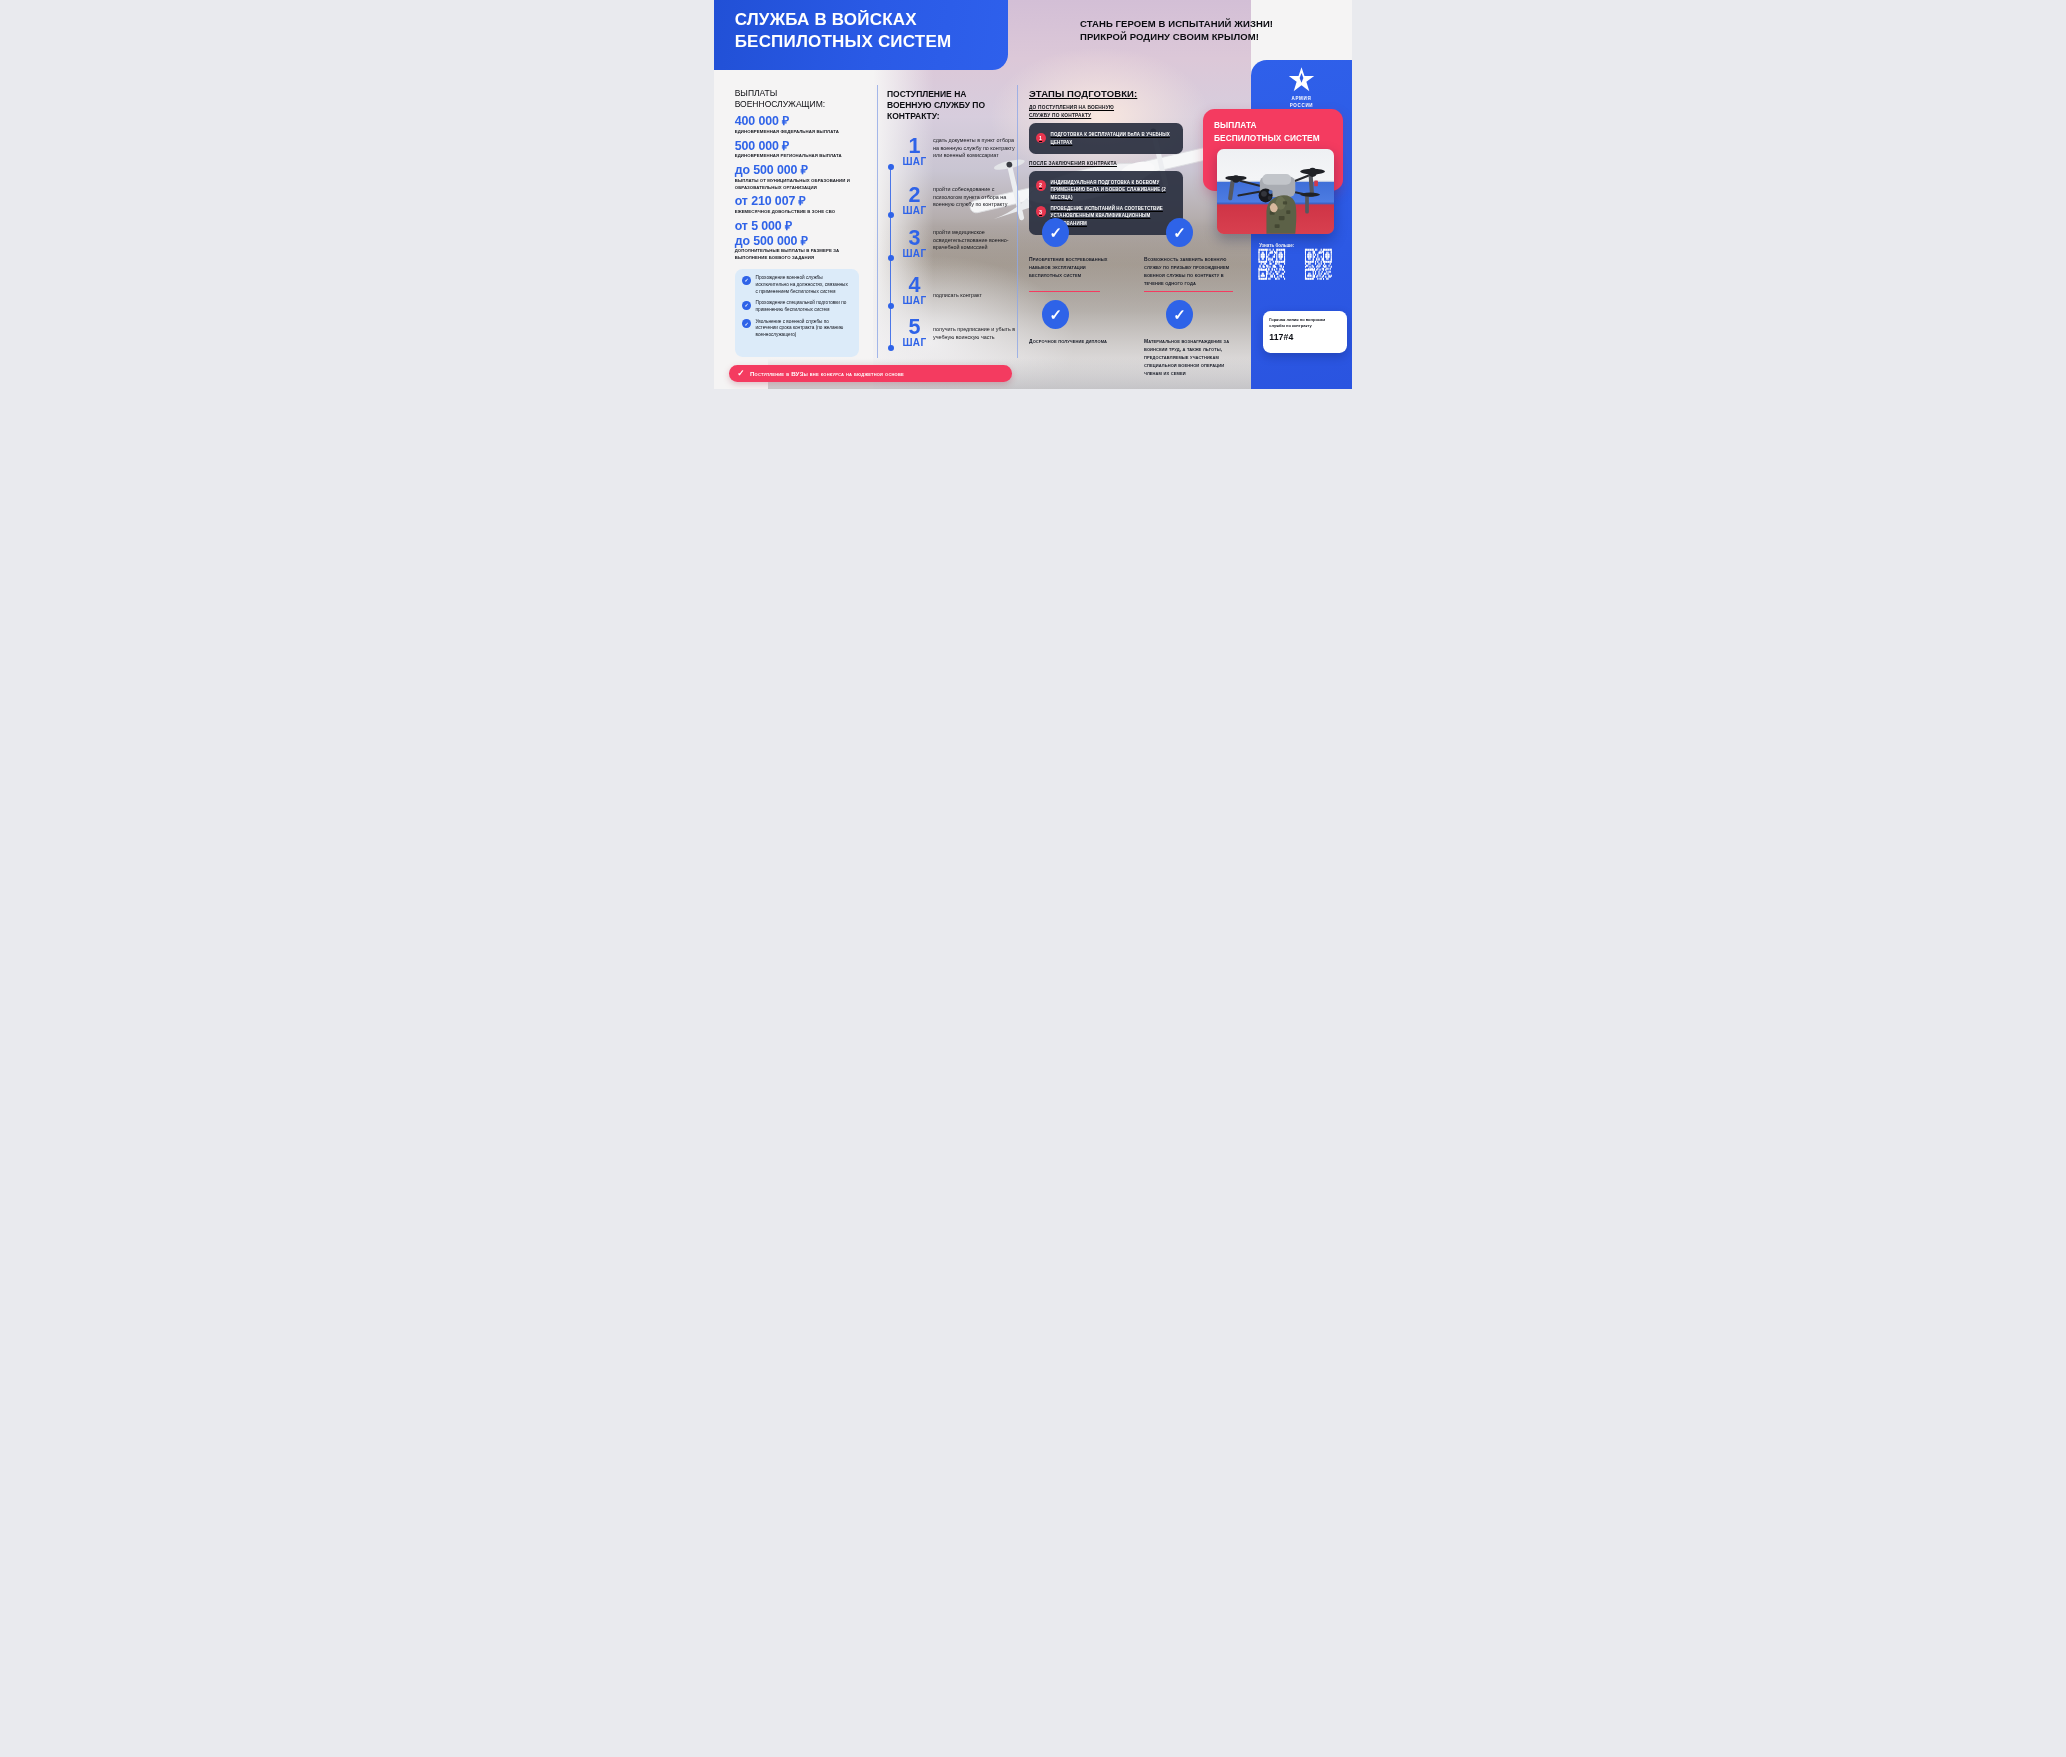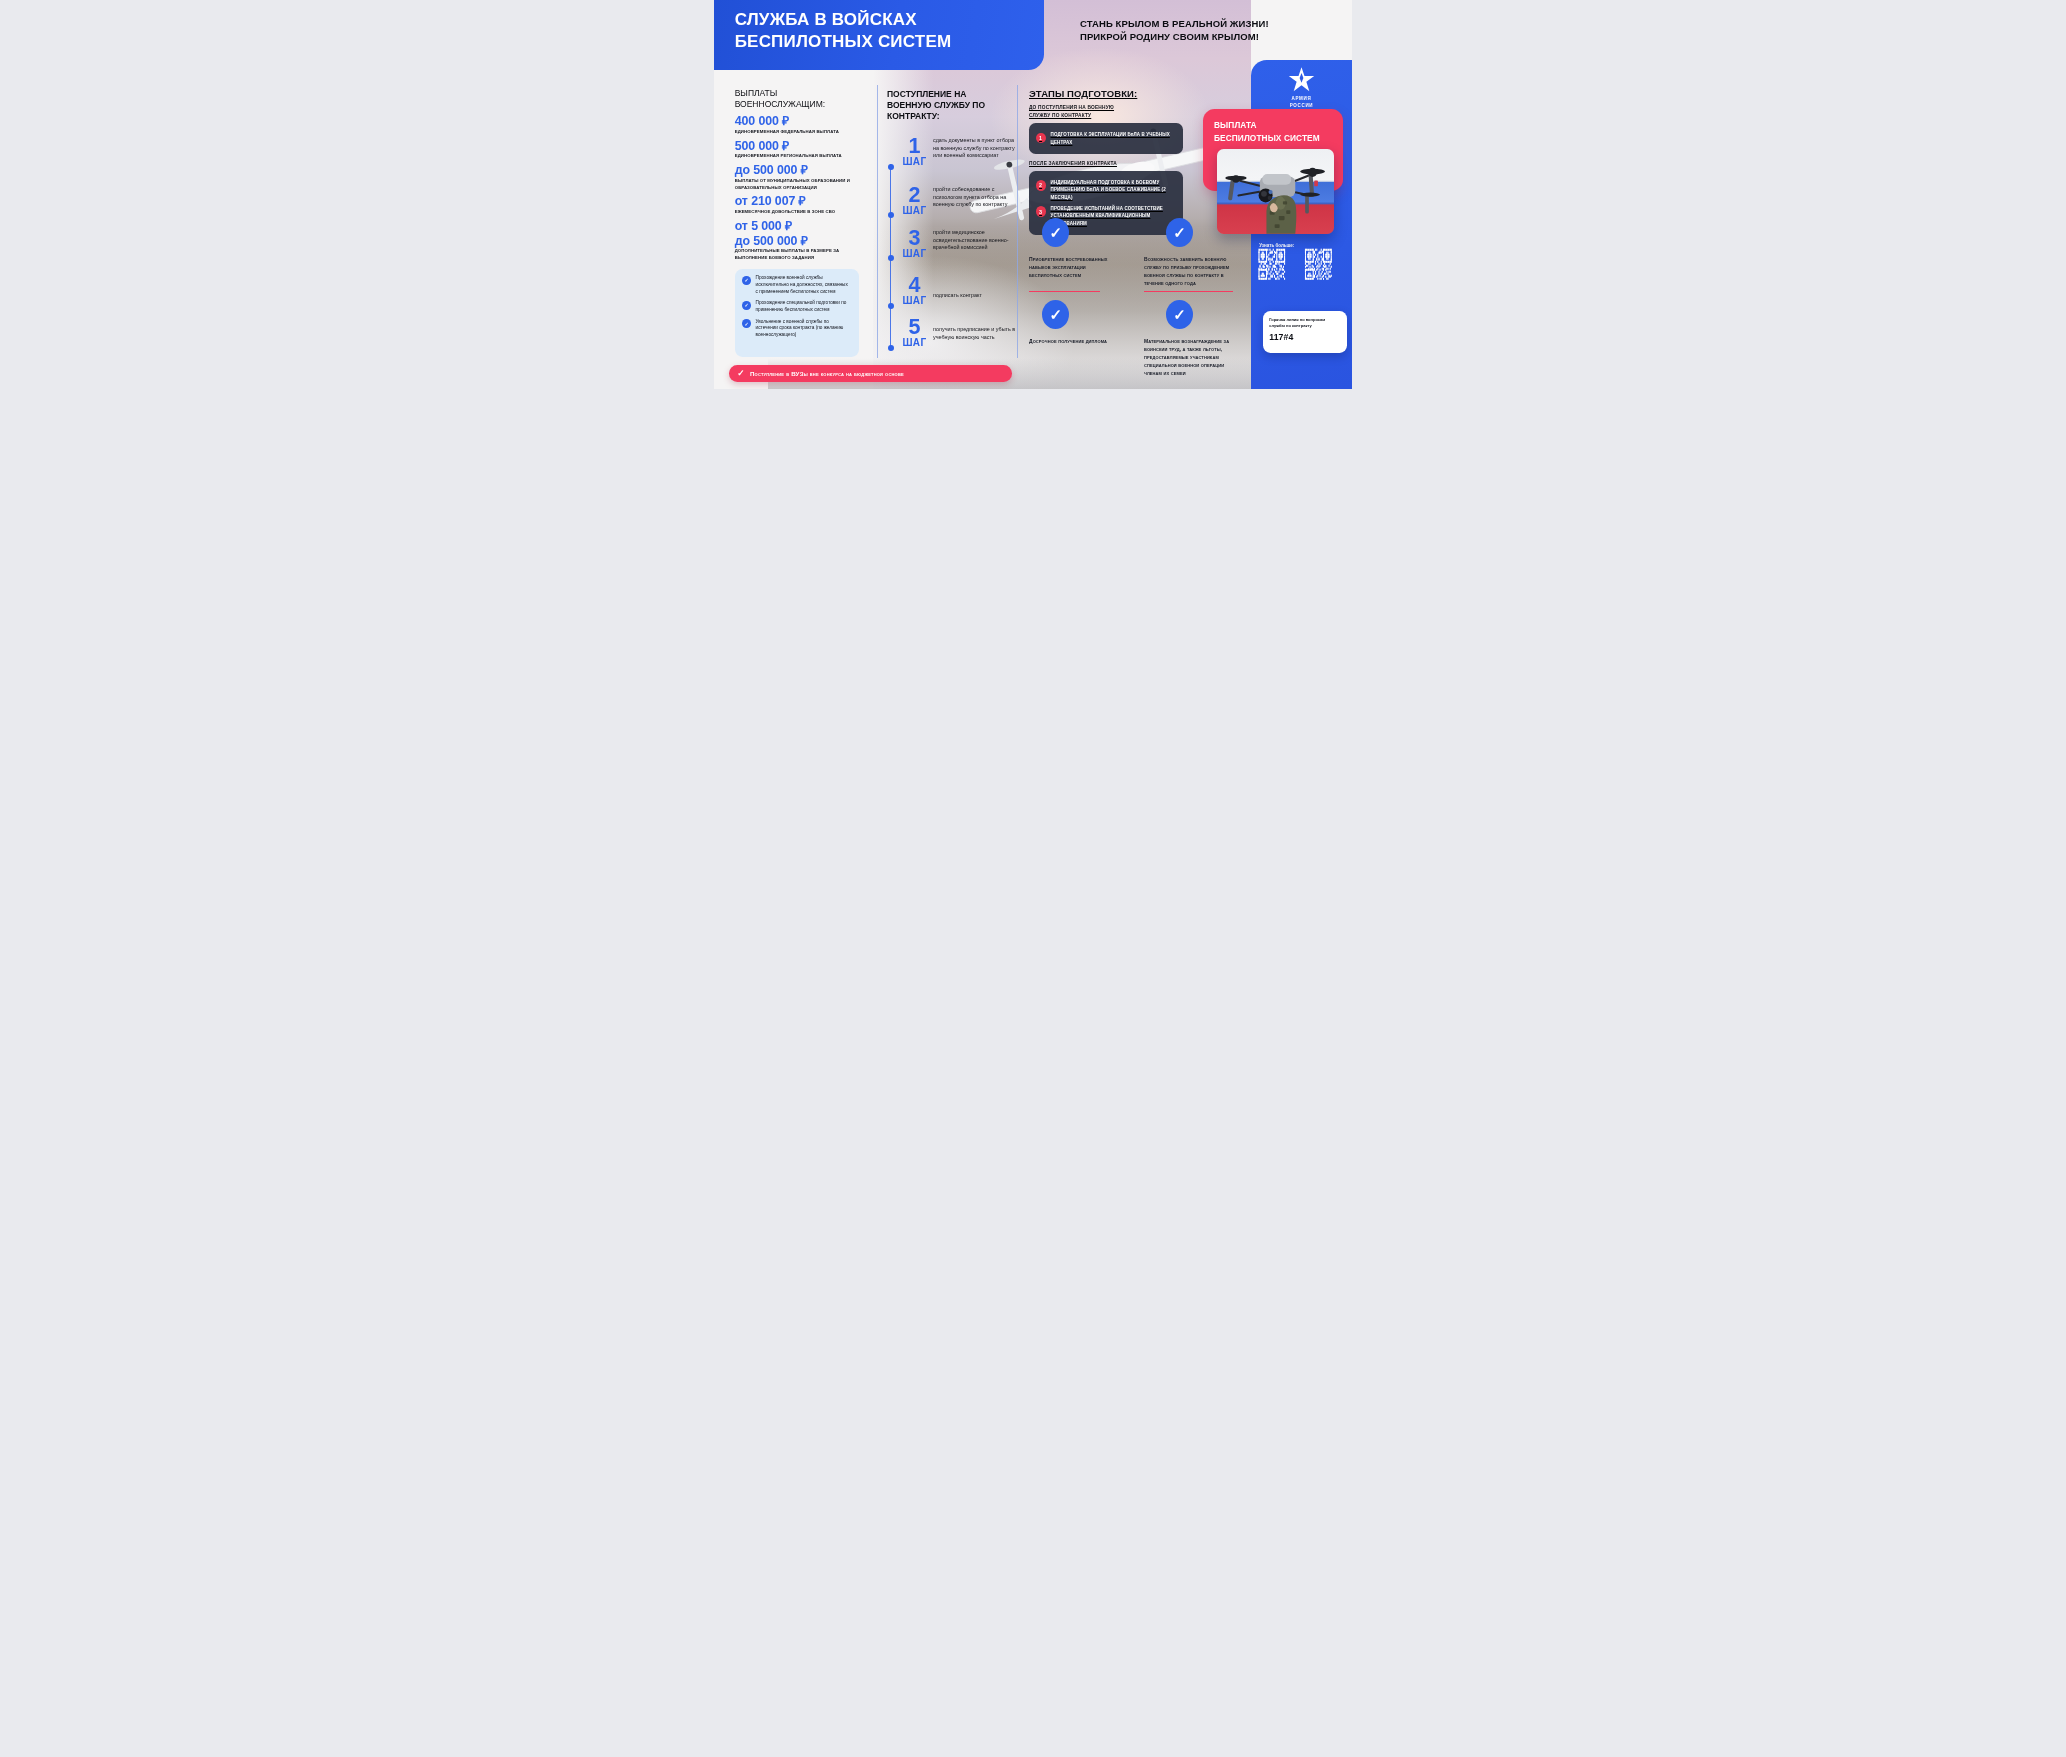--- a/index.html
+++ b/index.html
@@ -25,21 +25,21 @@
   .bg-photo .bottom-fog{
     position:absolute; left:0; bottom:0; width:100%; height:42%;
     background:linear-gradient(180deg, rgba(244,243,245,0) 0%, rgba(238,237,239,.55) 55%, rgba(243,242,244,.9) 100%);
   }
   .drone-svg{ position:absolute; left:79px; top:120px; opacity:.97; }
   
   .sep{ position:absolute; top:85px; width:0.4px; height:273px; background:#8fa7e6; opacity:.8; }
   .sep1{ left:163px; } .sep2{ left:303px; }
   
   .header{
-    position:absolute; left:0; top:0; width:330px; height:70px;
+    position:absolute; left:0; top:0; width:294px; height:70px;
     background:linear-gradient(100deg,#2150d6 0%, #2a5ae6 55%, #2e60ec 100%);
     border-bottom-right-radius:15.7px;
   }
   .header-title{
     position:absolute; left:20.7px; top:9px; color:#fff;
     font-size:17px; font-weight:bold; line-height:1.3; letter-spacing:0.2px;
   }
   .slogan{
     position:absolute; left:366px; top:16.5px; color:#0b0c11;
     font-size:9.5px; font-weight:bold; line-height:1.45; letter-spacing:0.1px;
@@ -190,21 +190,21 @@
   <div class="bottom-fade"></div>
 
   <header class="header">
     <div class="header-title">
       <div>СЛУЖБА В ВОЙСКАХ</div>
       <div>БЕСПИЛОТНЫХ СИСТЕМ</div>
     </div>
   </header>
 
   <div class="slogan">
-    <div>СТАНЬ КРЫЛОМ В РЕАЛЬНОЙ ЖИЗНИ!</div>
+    <div>СТАНЬ ГЕРОЕМ В ИСПЫТАНИЙ ЖИЗНИ!</div>
     <div>ПРИКРОЙ РОДИНУ СВОИМ КРЫЛОМ!</div>
   </div>
 
   <section class="payments">
     <div class="pay-heading">ВЫПЛАТЫ ВОЕННОСЛУЖАЩИМ:</div>
     <div class="pay-amount">400 000 ₽</div>
     <div class="pay-caption">ЕДИНОВРЕМЕННАЯ ФЕДЕРАЛЬНАЯ ВЫПЛАТА</div>
     <div class="pay-amount">500 000 ₽</div>
     <div class="pay-caption">ЕДИНОВРЕМЕННАЯ РЕГИОНАЛЬНАЯ ВЫПЛАТА</div>
     <div class="pay-amount">до 500 000 ₽</div>

